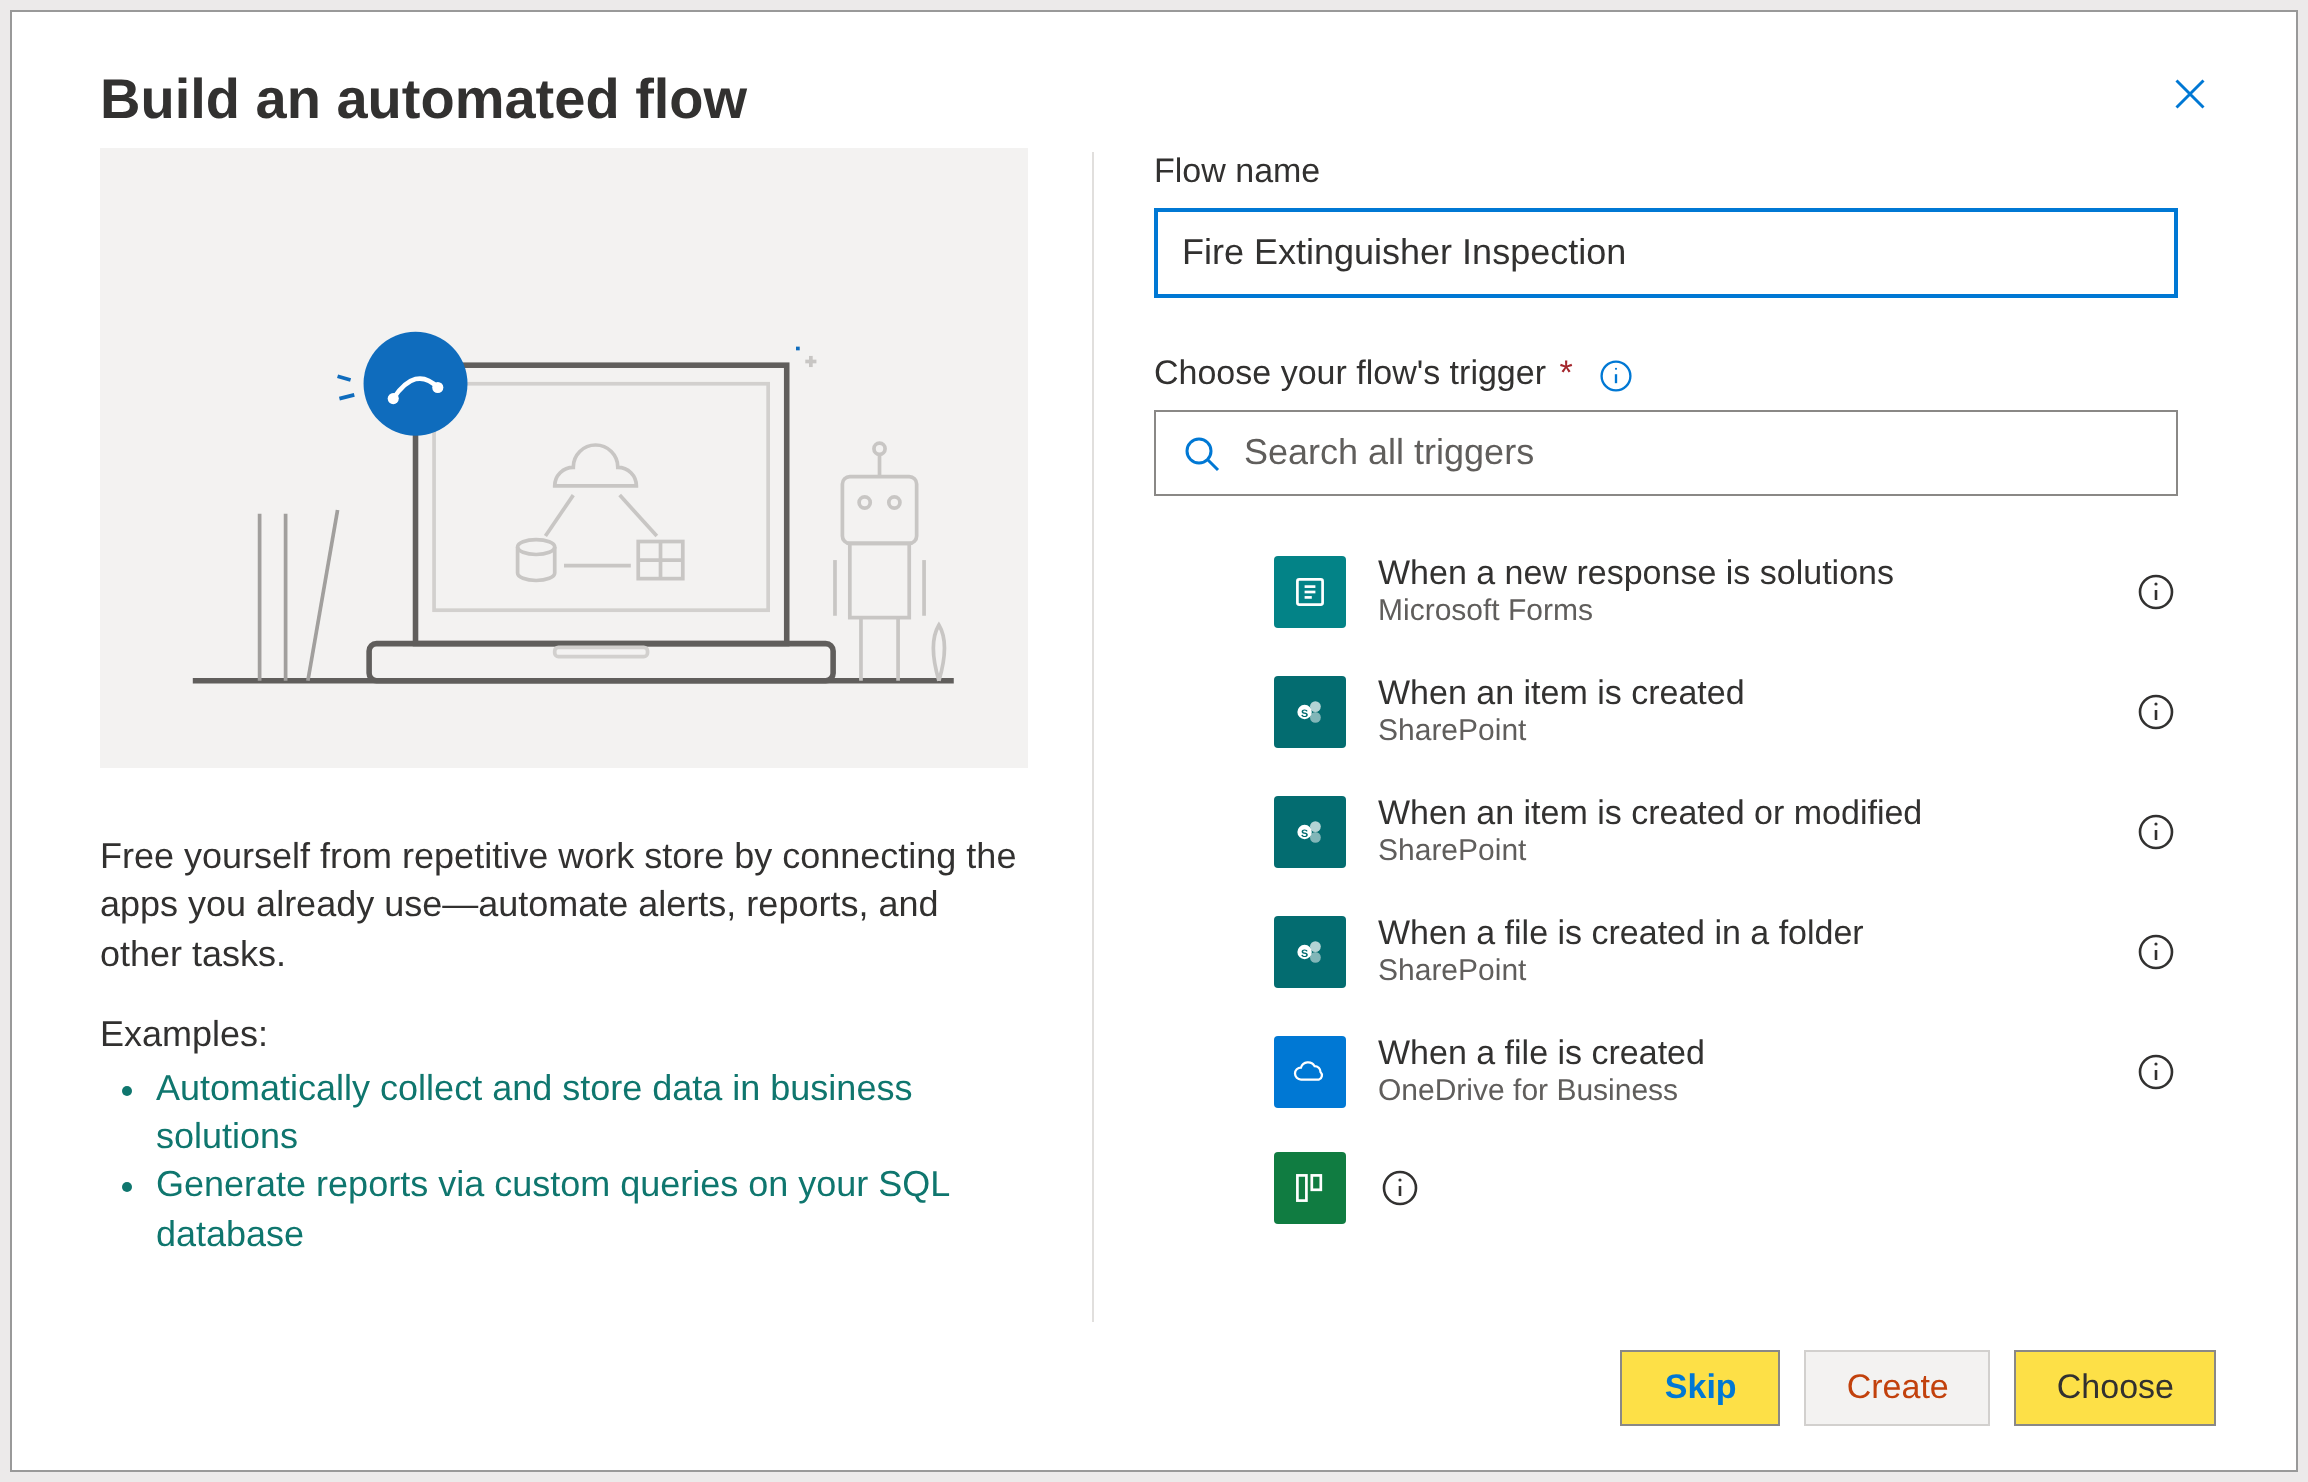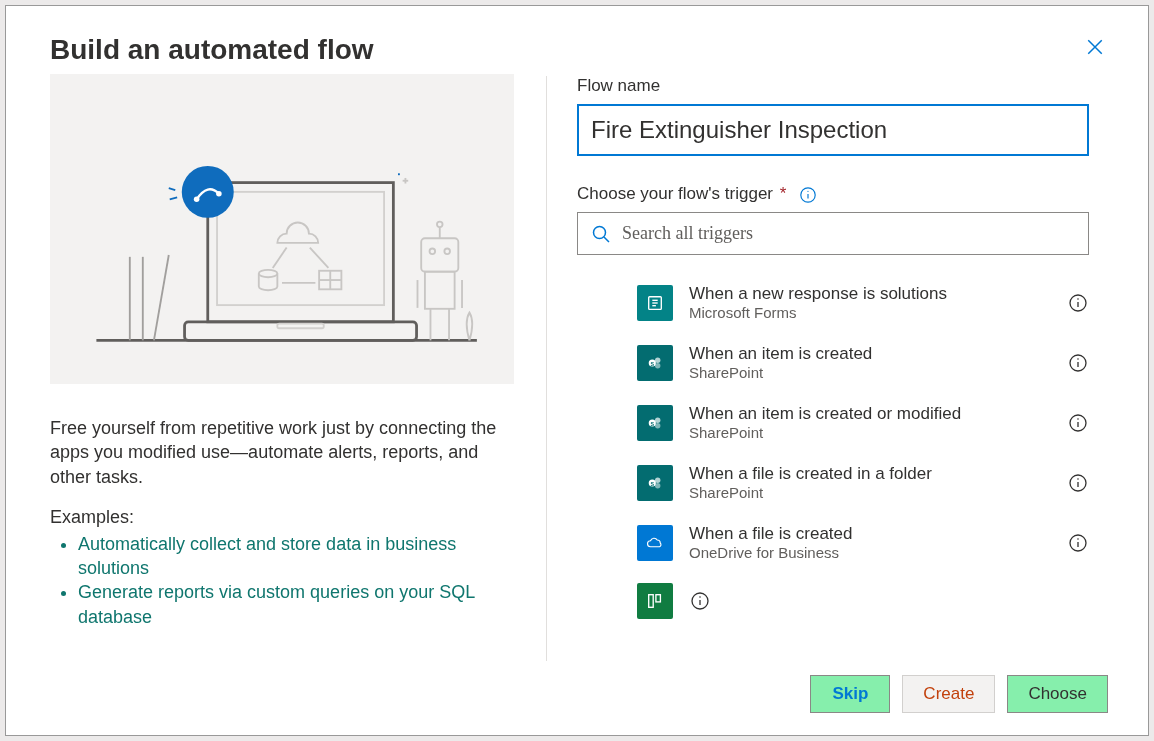--- a/index.html
+++ b/index.html
@@ -96,21 +96,21 @@
     font-size: 17px; color: #323130; font-weight:400;
     margin-bottom: 8px;
   }
   .req { color: #a4262c; margin-left:2px;}
   .info-icon { display:inline-flex; vertical-align:middle; margin-left:8px; color:#0078d4;}
   .info-icon svg { width:18px; height:18px;}
   .flow-name-input {
     width: 100%;
     border: 2px solid #0078d4;
     padding: 10px 12px;
-    font-size: 24px;
+    font-size: 18px;
     color: #323130;
     outline: none;
     margin-bottom: 28px;
     font-family: inherit;
   }
   .search-wrap {
     position: relative;
     margin-bottom: 18px;
   }
   .search-wrap svg {
@@ -119,21 +119,21 @@
     width: 20px; height: 20px;
     color: #0078d4;
   }
   .search-input {
     width: 100%;
     border: 1px solid #8a8886;
     padding: 10px 12px 10px 44px;
     font-size: 18px;
     color: #323130;
     outline: none;
-    font-family: Liberation Serif, serif;
+    font-family: Liberation Sans, sans-serif;
   }
   .search-input::placeholder { color:#605e5c; }
   .trigger-list { padding-left: 60px; }
   .trigger-item {
     display: flex;
     align-items: center;
     padding: 10px 0;
     cursor: pointer;
   }
   .trigger-icon {
@@ -158,21 +158,21 @@
     flex-shrink:0;
     border-top: none;
     padding: 14px 40px 22px 40px;
     display:flex; justify-content:flex-end; gap: 12px;
   }
   .btn {
     min-width: 80px;
     padding: 8px 20px;
     font-size: 17px;
     border: 1px solid #8a8886;
-    background: #86efac;
+    background: #fde047;
     color: #323130;
     cursor: pointer;
     font-family: inherit;
   }
   .btn.primary-outline {
     color: #0078d4;
     font-weight:600;
   }
   .btn.disabled-look {
     background: #f3f2f1;
@@ -241,21 +241,21 @@
 
             <path d="M452 270 q6 -20 0 -30 q-6 10 0 30" stroke="#c8c6c4"></path>
 
             <line x1="135" y1="108" x2="128" y2="106" stroke="#0f6cbd" stroke-width="2"></line>
             <line x1="137" y1="116" x2="129" y2="118" stroke="#0f6cbd" stroke-width="2"></line>
             <line x1="380" y1="98" x2="386" y2="98" stroke="#c8c6c4"></line>
             <line x1="383" y1="95" x2="383" y2="101" stroke="#c8c6c4"></line>
             <rect x="375" y="90" width="2" height="2" fill="#0f6cbd" stroke="none"></rect>
           </svg>
         </div>
-        <p class="desc">Free yourself from repetitive work just by connecting the apps you modified use—automate alerts, reports, and other tasks.</p>
+        <p class="desc">Free yourself from repetitive work store by connecting the apps you already use—automate alerts, reports, and other tasks.</p>
         <p class="examples-label">Examples:</p>
         <ul class="examples">
           <li>Automatically collect and store data in business solutions</li>
           <li>Generate reports via custom queries on your SQL database</li>
         </ul>
       </div>
 
       <div class="divider"></div>
 
       <div class="right-panel">

